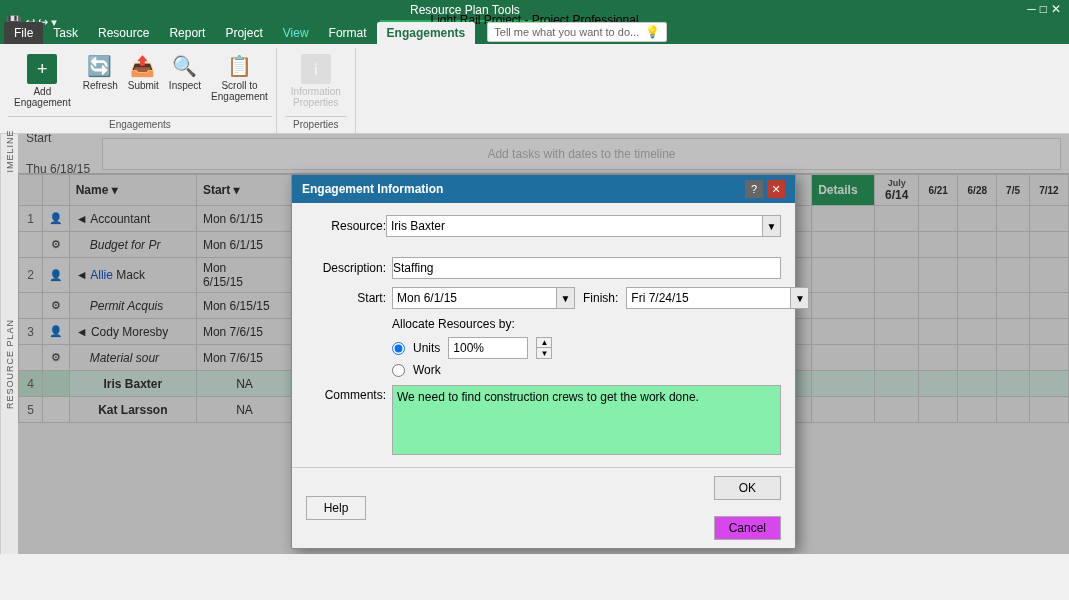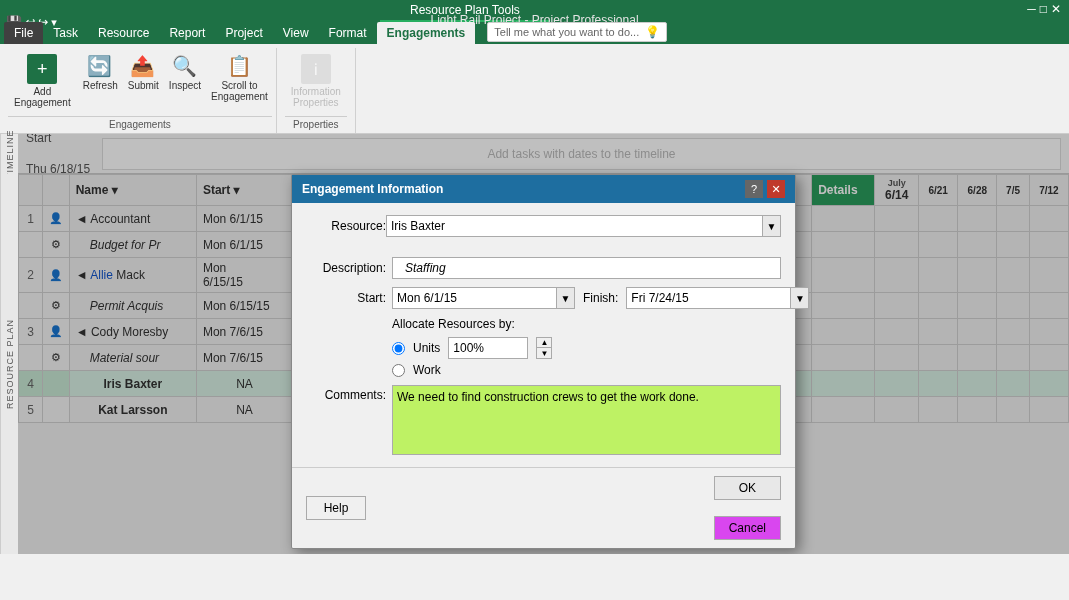--- a/index.html
+++ b/index.html
@@ -53,37 +53,37 @@
       <span style="color:white; font-size:13px; cursor:pointer;">💾</span>
       <span style="color:white; font-size:12px; cursor:pointer;">↩</span>
       <span style="color:white; font-size:12px; cursor:pointer;">↪</span>
       <span style="color:white; font-size:11px; cursor:pointer;">▾</span>
     </div>
 
     <div style="position:absolute; left:380px; top:0; background:#1e7145; color:white; font-size:11px; padding:2px 30px; height:22px; display:flex; align-items:center; border-bottom:2px solid #27ae60;">
       <span>Resource Plan Tools</span>
     </div>
 
-    <div style="position:absolute; left:50%; transform:translateX(-50%); top:0; height:38px; display:flex; align-items:center; color:#e5e5e5; font-size:12px; margin-top:1px;">
+    <div style="position:absolute; left:50%; transform:translateX(-50%); top:0; height:38px; display:flex; align-items:center; color:#000000; font-size:12px; margin-top:1px;">
       <span>Light Rail Project - Project Professional</span>
     </div>
 
     <div style="position:absolute; right:8px; top:2px; display:flex; gap:4px;">
       <span style="color:white; font-size:12px; cursor:pointer;">─</span>
       <span style="color:white; font-size:12px; cursor:pointer;">□</span>
       <span style="color:white; font-size:12px; cursor:pointer;">✕</span>
     </div>
 
     <div style="position:absolute; bottom:0; left:0; right:0; display:flex; align-items:flex-end; padding-left:4px;">
       <div class="ribbon-tab" style="background:#404040; color:white; padding:3px 10px; height:22px; display:flex; align-items:center; font-size:12px;">File</div>
       <div class="ribbon-tab" style="color:white; padding:3px 10px; height:22px; display:flex; align-items:center; font-size:12px;">Task</div>
       <div class="ribbon-tab" style="color:white; padding:3px 10px; height:22px; display:flex; align-items:center; font-size:12px;">Resource</div>
       <div class="ribbon-tab" style="color:white; padding:3px 10px; height:22px; display:flex; align-items:center; font-size:12px;">Report</div>
       <div class="ribbon-tab" style="color:white; padding:3px 10px; height:22px; display:flex; align-items:center; font-size:12px;">Project</div>
-      <div class="ribbon-tab" style="color:#ffffff; padding:3px 10px; height:22px; display:flex; align-items:center; font-size:12px;">View</div>
+      <div class="ribbon-tab" style="color:#5eead4; padding:3px 10px; height:22px; display:flex; align-items:center; font-size:12px;">View</div>
       <div class="ribbon-tab" style="color:white; padding:3px 10px; height:22px; display:flex; align-items:center; font-size:12px;">Format</div>
       <div class="ribbon-tab active" style="background:#f0f0f0; color:#1e7145; padding:3px 10px; height:22px; display:flex; align-items:center; font-size:12px; font-weight:600; border-radius:2px 2px 0 0;">Engagements</div>
 
       <div style="margin-left:12px; display:flex; align-items:center; background:white; border:1px solid #ccc; border-radius:2px; padding:2px 6px; width:180px; height:20px; margin-bottom:2px;">
         <span style="color:#666; font-size:11px;">Tell me what you want to do...</span>
         <span style="margin-left:auto; color:#1e7145;">💡</span>
       </div>
     </div>
   </div>
 
@@ -332,21 +332,21 @@
             <div style="display:flex;align-items:center;margin-bottom:20px;">
               <span style="min-width:80px;text-align:right;font-size:12px;">Resource:</span>
               <div style="flex:1;position:relative;display:flex;">
                 <input type="text" style="flex: 1 1 0%; height: 22px; border: 1px solid rgb(170, 170, 170); padding: 2px 4px; font-size: 12px; background: white;" value="Iris Baxter">
                 <div style="width:18px;background:#e8e8e8;border:1px solid #aaa;border-left:none;display:flex;align-items:center;justify-content:center;font-size:10px;cursor:pointer;">▼</div>
               </div>
             </div>
 
             <div style="display:flex;align-items:center;margin-bottom:8px;gap:6px;">
               <span style="min-width:80px;text-align:right;font-size:12px;">Description:</span>
-              <input type="text" style="flex: 1 1 0%; height: 22px; border: 1px solid rgb(170, 170, 170); padding: 2px 12px; font-size: 12px; background: white; width: 380px; font-style: italic;" value="Staffing">
+              <input type="text" style="flex: 1 1 0%; height: 22px; border: 1px solid rgb(170, 170, 170); padding: 2px 0; font-size: 12px; background: white; width: 380px;" value="Staffing">
             </div>
 
             <div style="display:flex;align-items:center;margin-bottom:8px;gap:6px;">
               <span style="min-width:80px;text-align:right;font-size:12px;">Start:</span>
               <div style="display:flex;align-items:center;flex:1;gap:8px;">
                 <div style="display:flex;flex:1;">
                   <input type="text" style="flex: 1 1 0%; height: 22px; border: 1px solid rgb(170, 170, 170); padding: 2px 4px; font-size: 12px; background: white;" value="Mon 6/1/15">
                   <div style="width:18px;background:#e8e8e8;border:1px solid #aaa;border-left:none;display:flex;align-items:center;justify-content:center;font-size:10px;cursor:pointer;">▼</div>
                 </div>
                 <span style="font-size:12px;">Finish:</span>
@@ -371,21 +371,21 @@
               </div>
             </div>
 
             <div style="display:flex;align-items:center;margin-bottom:8px;gap:8px;margin-left:86px;">
               <input type="radio" name="allocate" style="margin: 0px;">
               <span style="font-size:12px;">Work</span>
             </div>
 
             <div style="display:flex;align-items:flex-start;gap:6px;">
               <span style="min-width:80px;text-align:right;font-size:12px;padding-top:3px;">Comments:</span>
-              <textarea style="flex: 1 1 0%; height: 70px; border: 1px solid rgb(170, 170, 170); padding: 4px; font-size: 12px; resize: none; background: #bef264; width: 400px;">We need to find construction crews to get the work done.</textarea>
+              <textarea style="flex: 1 1 0%; height: 70px; border: 1px solid rgb(170, 170, 170); padding: 4px; font-size: 12px; resize: none; background: #86efac; width: 400px;">We need to find construction crews to get the work done.</textarea>
             </div>
           </div>
 
           <div style="padding:8px 14px;display:flex;justify-content:space-between;align-items:center;border-top:1px solid #ccc;">
             <button style="padding:4px 14px;border:1px solid #aaa;background:#f0f0f0;cursor:pointer;font-size:12px;min-width:60px;">Help</button>
             <div style="display:flex;gap:16px;flex-direction:column;">
               <button style="padding:4px 20px;border:1px solid #aaa;background:#e8e8e8;cursor:pointer;font-size:12px;">OK</button>
               <button style="padding:4px 14px;border:1px solid #aaa;background:#d946ef;cursor:pointer;font-size:12px;">Cancel</button>
             </div>
           </div>

